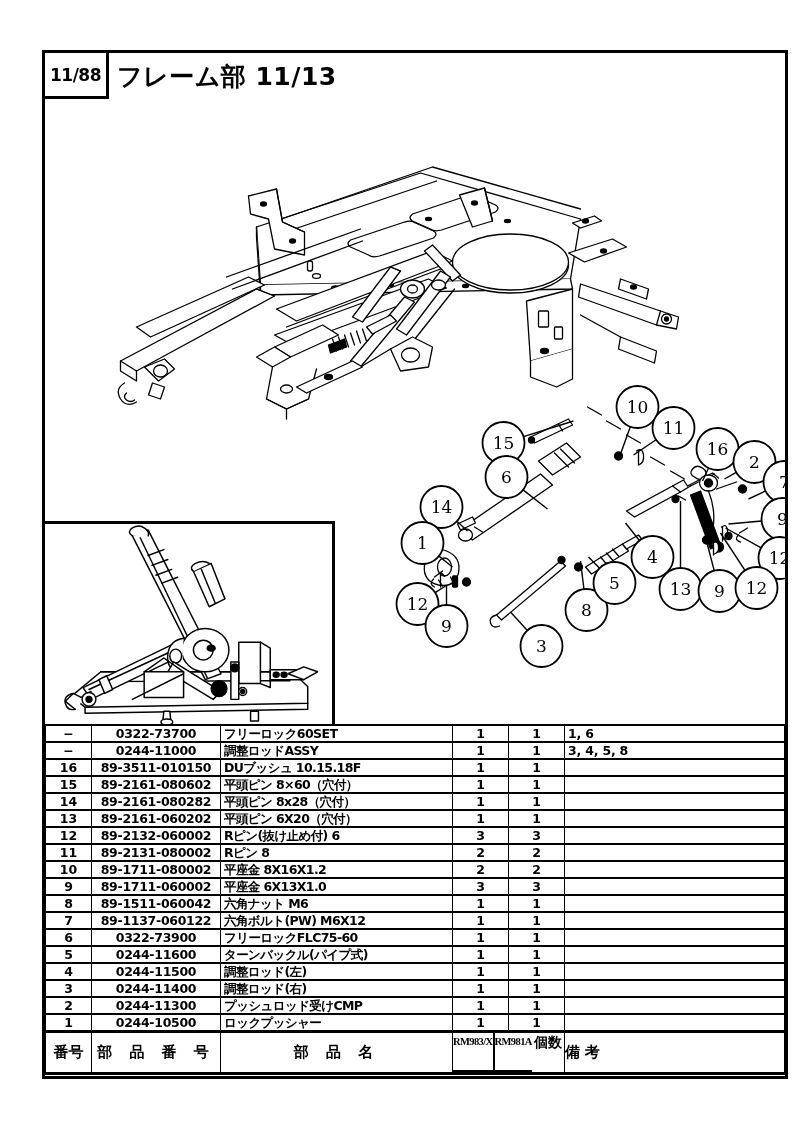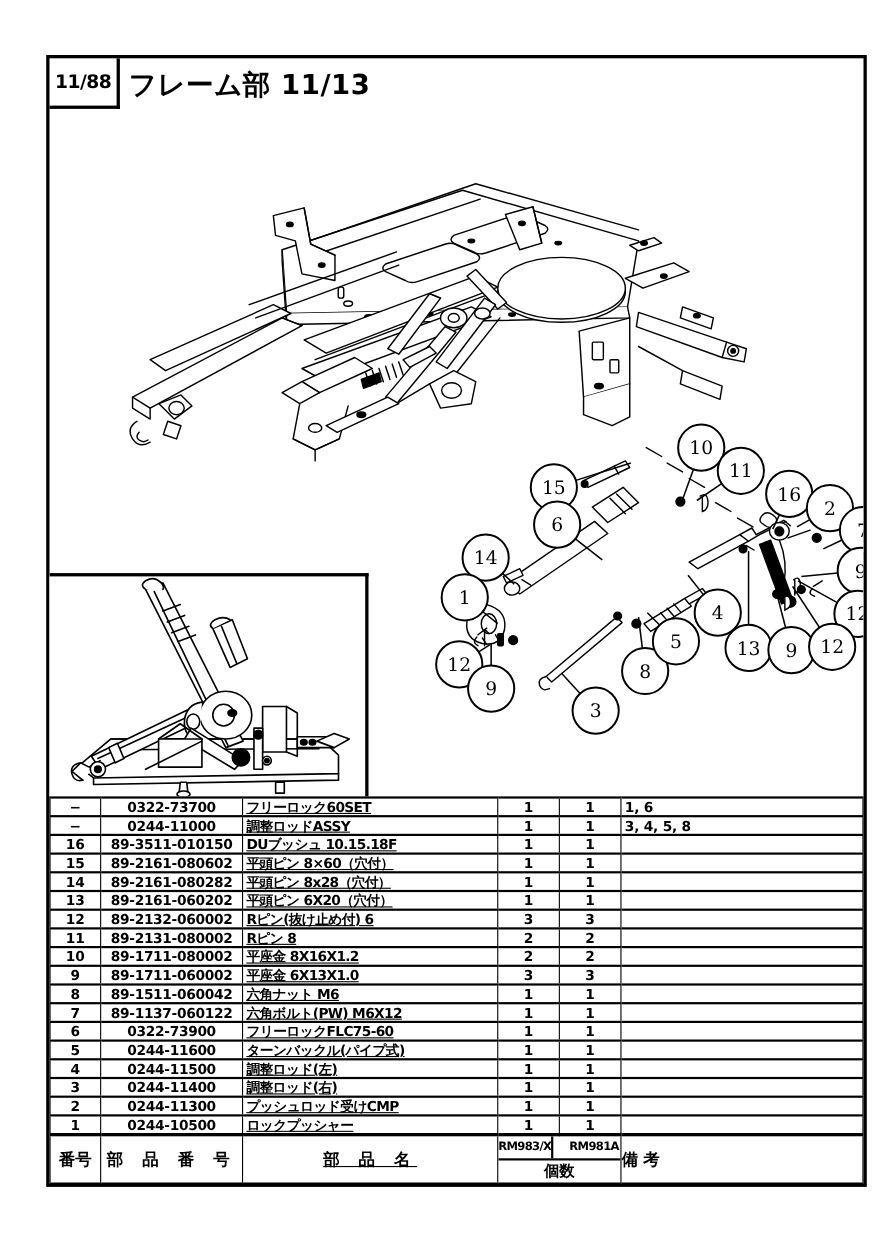--- a/index.html
+++ b/index.html
@@ -102,56 +102,57 @@
     border-top: 2px solid #000;
     height: 17px;
     padding: 0 3px;
     box-sizing: border-box;
     white-space: nowrap;
     overflow: hidden;
     line-height: 15px;
   }
   .c-no   { width: 46px;  text-align: center; }
   .c-pn   { width: 129px; text-align: center; letter-spacing: -0.3px; }
-  .c-name { width: 232px; text-align: left; letter-spacing: -0.6px; text-decoration: underline; }
+  .c-name { width: 232px; text-align: left; letter-spacing: -0.6px; }
   .c-q1   { width: 56px;  text-align: center; }
   .c-q2   { width: 56px;  text-align: center; }
   .c-rem  { width: auto;  text-align: left; letter-spacing: -0.2px; }
 
   
   #table-header-row td {
     height: 42px;
     border-top: 3px solid #000;
     border-bottom: 3px solid #000;
     text-align: center;
     font-size: 15px;
     font-weight: bold;
     vertical-align: middle;
     padding: 0;
   }
   .spaced { letter-spacing: 6px; padding-left: 6px; }
   .qty-header-cell { padding: 0 !important; vertical-align: top !important; }
   .qty-head-inner {
     display: flex;
-    flex-direction: column;
+    flex-direction: row;
     height: 100%;
+    font-family: Liberation Serif, serif;
   }
   .qty-models {
     display: flex;
     flex: 0 0 20px;
     border-bottom: 2px solid #000;
   }
   .qty-model {
     flex: 1;
     font-size: 10.5px;
     line-height: 18px;
     letter-spacing: -0.6px;
     text-align: center;
   }
-  .qty-model + .qty-model { border-left: 2px solid #000; padding-left: 13px; }
+  .qty-model + .qty-model { border-left: 2px solid #000; }
   .qty-label {
     flex: 1;
     font-size: 14px;
     line-height: 20px;
   }
 </style>
 </head>
 <body>
 
 <div id="page-frame">

